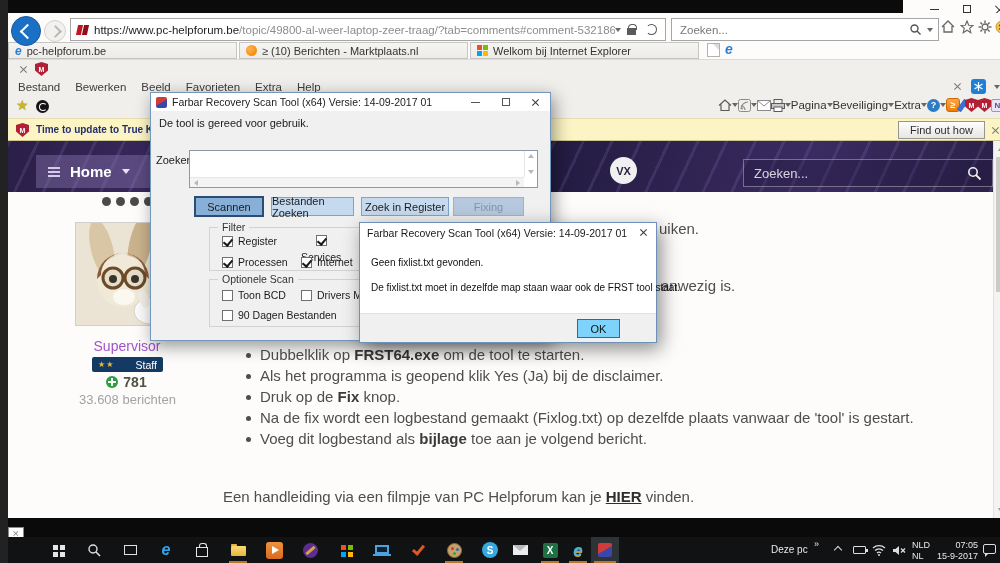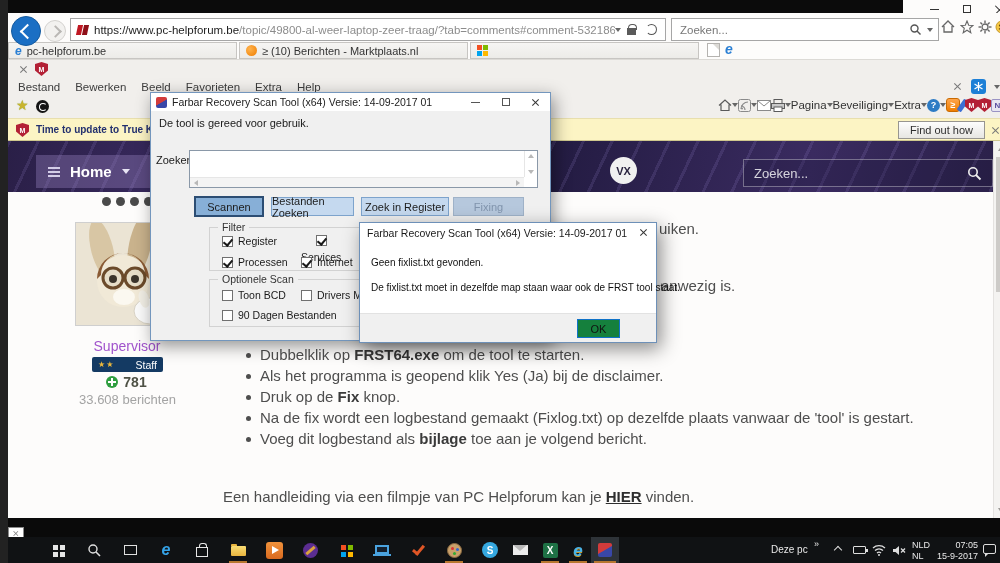--- a/index.html
+++ b/index.html
@@ -143,21 +143,21 @@
 .cbi { position:absolute; display:flex; align-items:center; gap:5px; font-size:10.5px; color:#1a1a1a; white-space:nowrap; }
 .cb { width:11px; height:11px; background:#fff; border:1px solid #707070; position:relative; flex:none; }
 .cb.on::after { content:""; position:absolute; left:2px; top:0; width:4px; height:7px; border:solid #1a1a1a; border-width:0 2px 2px 0; transform:rotate(40deg); }
 
 
 .dlg { position:absolute; left:351px; top:222px; width:298px; height:121px; background:#fff; border:1px solid #6d90b8; box-shadow:4px 6px 18px rgba(0,0,0,.45); z-index:20; }
 .dlg-tb { height:19px; display:flex; align-items:center; padding:0 7px; }
 .dlg-title { flex:1; font-size:10.5px; color:#1a1a1a; white-space:nowrap; overflow:hidden; }
 .dlg-line { position:absolute; left:11px; font-size:10px; color:#111; white-space:nowrap; }
 .dlg-footer { position:absolute; left:0; right:0; bottom:0; height:29px; background:#f0f0f0; border-top:1px solid #e2e2e2; }
-.ok-btn { position:absolute; right:36px; top:5px; width:43px; height:19px; background:#15803d; border:1px solid #0f72c8; display:flex; align-items:center; justify-content:center; font-size:11px; color:#111; }
+.ok-btn { position:absolute; right:36px; top:5px; width:43px; height:19px; background:#7dd3fc; border:1px solid #0f72c8; display:flex; align-items:center; justify-content:center; font-size:11px; color:#111; }
 
 
 .taskbar { position:absolute; left:0; top:537px; width:1000px; height:26px; background:#101214; z-index:30; }
 .tb-ico { position:absolute; top:3px; width:22px; height:20px; display:flex; align-items:center; justify-content:center; }
 .tb-under::after { content:""; position:absolute; left:2px; right:2px; bottom:-3px; height:2px; background:#b7772f; }
 .tb-activebox { background:#2e3338; top:0; height:26px; width:28px; }
 .tb-activebox::after { content:""; position:absolute; left:3px; right:3px; bottom:0; height:2px; background:#b7772f; }
 .i-start { width:5px; height:5px; background:#e6e6e6; box-shadow:7px 0 0 #e6e6e6, 0 7px 0 #e6e6e6, 7px 7px 0 #e6e6e6; margin:-6px 0 0 -6px; }
 .i-taskview { width:13px; height:10px; border:1px solid #e0e0e0; }
 .i-edge { color:#35a3e8; font-weight:bold; font-size:16px; font-style:italic; line-height:16px; }
@@ -251,20 +251,21 @@
     <div class="tab">
       <span class="fav-ie">e</span>
       <span class="lbl">pc-helpforum.be</span>
     </div>
     <div class="tab">
       <span class="fav-orange"></span>
       <span class="lbl">≥ (10) Berichten - Marktplaats.nl</span>
     </div>
     <div class="tab">
       <span class="fav-ms"></span>
+      <span class="lbl">Welkom bij Internet Explorer</span>
     </div>
     <div class="newtab-btn"></div>
     <span class="ie-mini">e</span>
   </div>
 
   <div class="mid-chrome">
     <span class="xmark sm gray" style="position:absolute;left:12px;top:5px;"></span>
     <span class="shield" style="position:absolute;left:27px;top:2px;">M</span>
     <div class="menubar">
       <span>Bestand</span>

